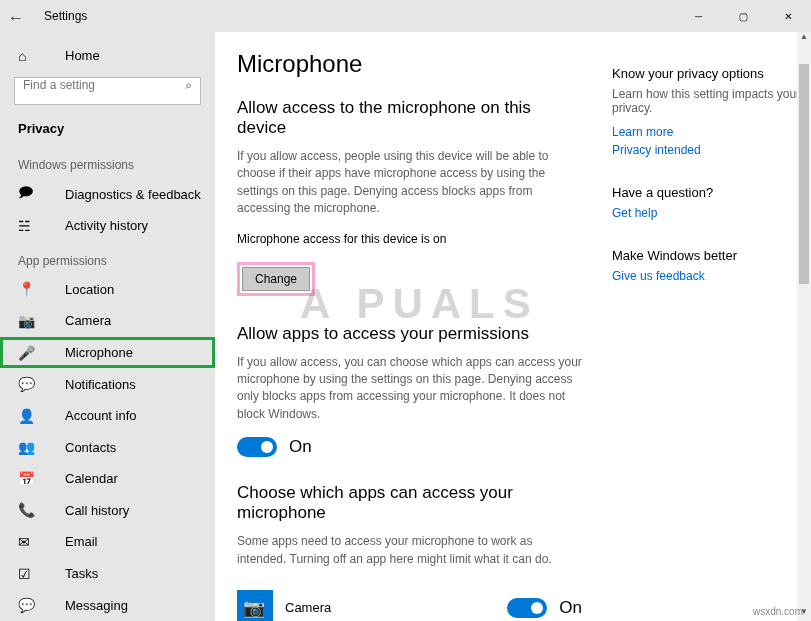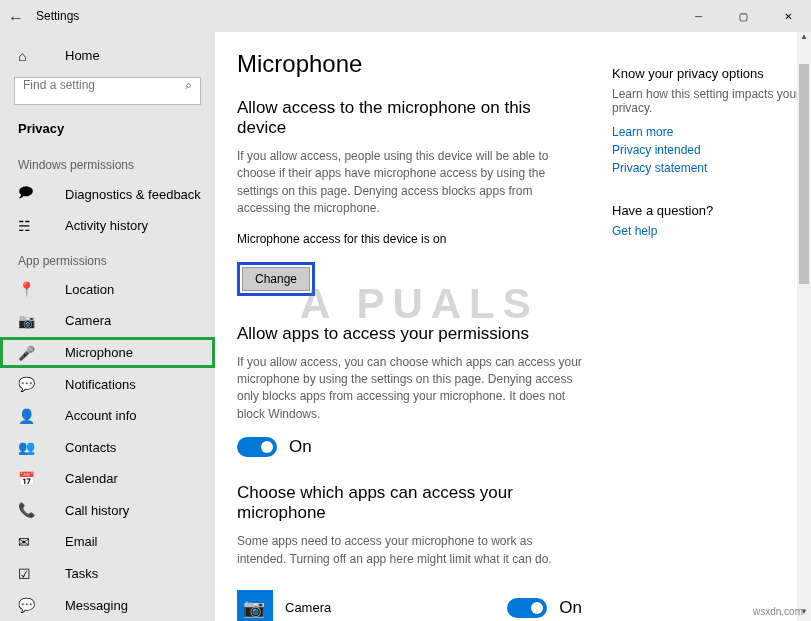--- a/index.html
+++ b/index.html
@@ -1,40 +1,40 @@
 <!DOCTYPE html>
 <html><head>
 <meta charset="utf-8">
 <style>
 * { margin: 0; padding: 0; box-sizing: border-box; font-family: "Segoe UI", sans-serif; }
 body { background: #fff; width: 811px; height: 621px; overflow: hidden; position: relative; }
 .titlebar { height: 32px; display: flex; align-items: center; background: #e6e6e6; }
 .titlebar .back { width: 32px; text-align: center; color: #333; font-size: 16px; cursor: pointer; }
-.titlebar .title { font-size: 12px; margin-left: 4px; color: #000; }
+.titlebar .title { font-size: 12px; margin-left: 12px; color: #000; }
 .titlebar .spacer { flex: 1; }
 .winbtns { display: flex; }
 .winbtn { width: 45px; height: 32px; display: flex; align-items: center; justify-content: center; font-size: 10px; color: #000; cursor: pointer; }
 .layout { display: flex; height: calc(621px - 32px); }
 .sidebar { width: 215px; background: #e6e6e6; display: flex; flex-direction: column; padding-top: 6px; overflow-y: auto; }
 .sidebar-item { display: flex; align-items: center; height: 36px; padding-left: 18px; font-size: 13px; color: #000; cursor: pointer; }
 .sidebar-item .icon { width: 22px; display: flex; align-items: center; justify-content: flex-start; font-size: 14px; }
 .sidebar-item .label { margin-left: 25px; }
 .sidebar-item.home { height: 40px; }
 .search-wrap { margin: 4px 14px 8px 14px; background: #fff; border: 1px solid #bbb; height: 32px; display: flex; align-items: flex-start; padding: 0 8px; }
 .search-wrap input { flex: 1; border: none; outline: none; font-size: 12px; background: transparent; }
 .section-title { font-size: 13px; font-weight: 600; padding: 8px 18px 10px 18px; color: #000; }
 .section-header { font-size: 12px; color: #5f5f5f; padding: 12px 18px 6px 18px; }
 .highlighted { outline: 3px solid #22a23f; outline-offset: -3px; }
 .main { flex: 1; display: flex; padding: 18px 0 0 22px; overflow-y: auto; background: #fff; }
 .content { width: 345px; }
 h1 { font-weight: 400; font-size: 24px; margin-bottom: 20px; }
 h2 { font-weight: 400; font-size: 17px; margin-bottom: 10px; color: #000; }
 p.desc { font-size: 12px; color: #5f5f5f; line-height: 1.45; margin-bottom: 14px; }
 .status { font-size: 12px; color: #000; margin-bottom: 16px; }
-.change-btn-wrap { border: 3px solid #1d4ed8; display: inline-block; padding: 2px; margin-bottom: 28px; }
+.change-btn-wrap { border: 3px solid #f9a8d4; display: inline-block; padding: 2px; margin-bottom: 28px; }
 .change-btn { background: #ccc; border: 1px solid #999; font-size: 12px; padding: 4px 12px; cursor: pointer; }
 .toggle-row { display: flex; align-items: center; margin-bottom: 26px; }
 .toggle { width: 40px; height: 20px; border-radius: 10px; position: relative; cursor: pointer; }
 .toggle.on { background: #0078d7; }
 .toggle .knob { width: 12px; height: 12px; border-radius: 50%; background: #fff; position: absolute; top: 4px; }
 .toggle.on .knob { right: 4px; }
 .toggle-label { margin-left: 12px; font-size: 17px; }
 .app-row { display: flex; align-items: center; padding: 8px 0; }
 .app-icon { width: 36px; height: 36px; background: #0078d7; display: flex; align-items: center; justify-content: center; color: #fff; font-size: 18px; margin-right: 12px; flex-shrink: 0; }
 .app-name { font-size: 13px; }
@@ -174,25 +174,28 @@
 
       
     </div>
 
     <div class="rightcol">
       <div class="block">
         <h3>Know your privacy options</h3>
         <p>Learn how this setting impacts your privacy.</p>
         <a>Learn more</a>
         <a>Privacy intended</a>
-        <a>Privacy statement</a>
       </div>
       <div class="block">
         <h3>Have a question?</h3>
         <a>Get help</a>
+      </div>
+      <div class="block">
+        <h3>Make Windows better</h3>
+        <a>Give us feedback</a>
       </div>
     </div>
   </div>
 </div>
 
 <div class="scrollbar">
   <div class="arr up">▲</div>
   <div class="thumb"></div>
   <div class="arr down">▼</div>
 </div>

